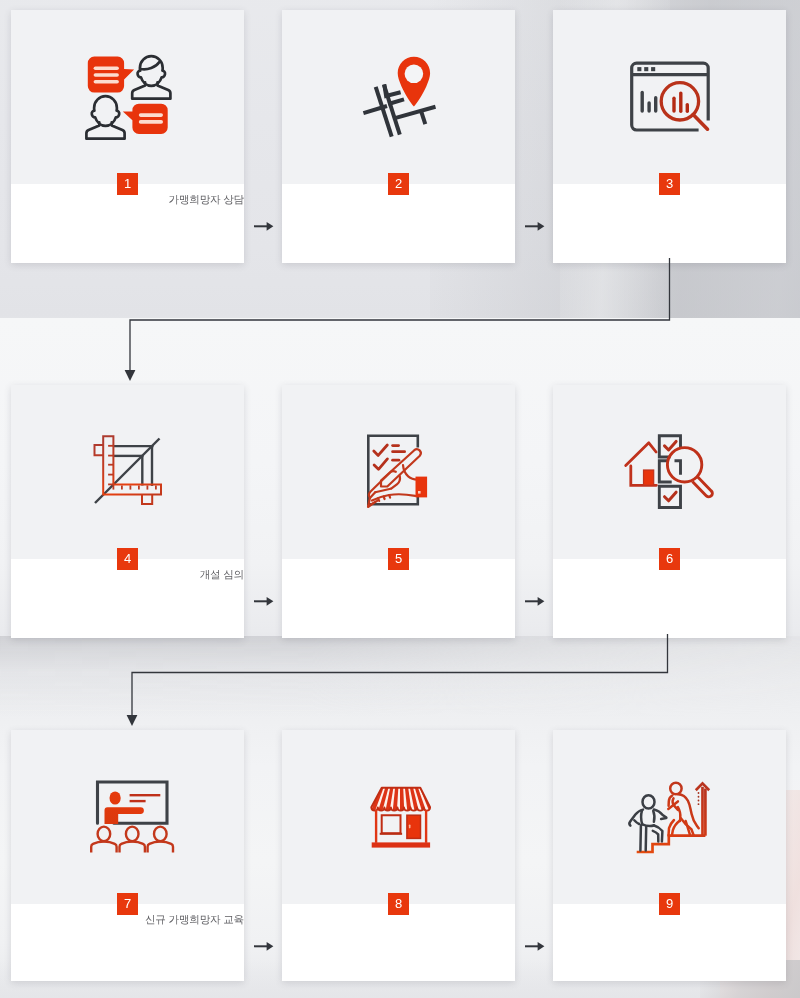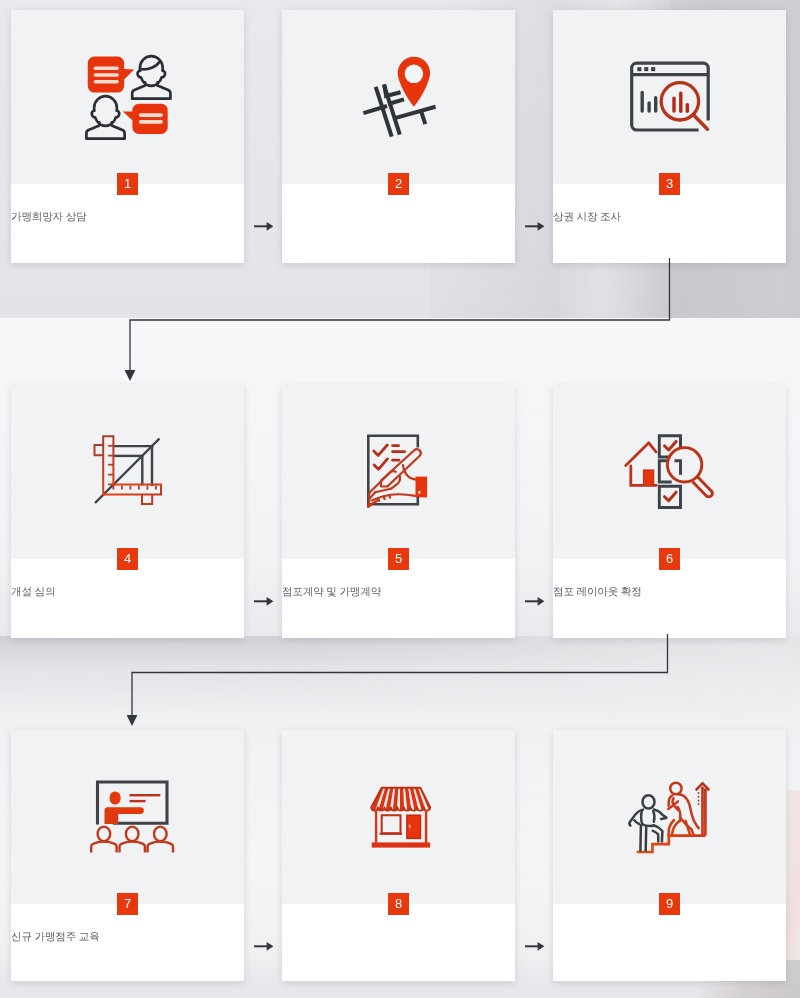--- a/index.html
+++ b/index.html
@@ -36,21 +36,21 @@
   #stage{position:absolute;inset:0;z-index:3;}
 
   .card{position:absolute;width:233px;background:#f1f2f4;
         box-shadow:0 2px 7px rgba(70,70,80,.16);}
   .card .top{position:absolute;left:0;right:0;top:0;height:174px;background:#f1f2f4;}
   .card .bot{position:absolute;left:0;right:0;top:174px;bottom:0;background:#fff;}
   .icon-wrap{position:absolute;left:0;right:0;top:0;height:174px;display:flex;align-items:center;justify-content:center;z-index:2;}
   .icon-wrap svg{display:block;}
   .badge{position:absolute;left:50%;margin-left:-10.5px;top:163px;width:21px;height:21.5px;background:#e8380d;
          color:#fff;font-size:13px;line-height:21.5px;text-align:center;z-index:4;}
-  .label{position:absolute;left:0;right:0;top:200px;text-align:left;font-size:10.6px;color:#5c5c60;
+  .label{position:absolute;left:0;right:0;top:183px;text-align:right;font-size:10.6px;color:#5c5c60;
          letter-spacing:-.2px;z-index:4;}
 
   .harrow{position:absolute;z-index:5;}
   .conn{position:absolute;z-index:5;overflow:visible;}
 </style>
 </head>
 <body>
 
 <div id="backdrop">
   <i id="bgA"></i>
@@ -157,21 +157,20 @@
         <path d="M52.0 49.2 V62.0"></path>
         <path d="M58.8 44.1 V62.3"></path>
         <path d="M65.3 55.6 V62.3"></path>
       </g>
 
       <circle cx="57.9" cy="52.3" r="18.7" fill="none" stroke="#b9321a" stroke-width="3.3"></circle>
       <path d="M71.1 65.6 L85.5 80.2" stroke="#b9321a" stroke-width="3.6" stroke-linecap="round"></path>
     </svg>
   </div>
   <div class="badge">3</div>
-  <div class="label">상권 시장 조사</div>
 </div>
 
 <svg class="conn" style="left:120px;top:258px" width="560" height="130" viewBox="0 0 560 130">
   <path d="M549.5 0 V62 H10 V116" stroke="#33363c" stroke-width="1.3" fill="none"></path>
   <path d="M4.6 112 L10 123 L15.4 112 Z" fill="#33363c"></path>
 </svg>
 
 <div class="card" style="left:11px;top:385px;height:253px">
   <div class="top"></div>
   <div class="bot"></div>
@@ -265,21 +264,20 @@
 
         <path d="M19.0 73.5 l-2.0 9.5 7.4-5.2"></path>
         <path d="M17.3 81.9 l9.3-5.3"></path>
       </g>
 
       <path d="M64.5 52.6 h11.6 v20.8 h-11.6 z" fill="#e8340c"></path>
       <rect x="67.0" y="67.0" width="2.6" height="2.6" fill="#f9cdbd"></rect>
     </svg>
   </div>
   <div class="badge">5</div>
-  <div class="label">점포계약 및 가맹계약</div>
 </div>
 
 <svg class="harrow" style="left:525px;top:595px" width="20" height="12" viewBox="0 0 20 12">
   <path d="M0 6.3 H14.0" stroke="#33363c" stroke-width="2.0" fill="none"></path>
   <path d="M12.6 1.9 L19.4 6.3 L12.6 10.7 Z" fill="#33363c"></path>
 </svg>
 
 <div class="card" style="left:553px;top:385px;height:253px">
   <div class="top"></div>
   <div class="bot"></div>
@@ -298,21 +296,20 @@
       <g fill="none" stroke="#b5311c" stroke-width="3" stroke-linecap="round" stroke-linejoin="round">
         <path d="M42.5 21.9 L46.6 26.0 L54.1 17.4"></path>
         <path d="M42.5 72.7 L46.6 76.8 L54.1 68.2"></path>
       </g>
 
       <circle cx="62.6" cy="40.8" r="17.2" fill="none" stroke="#bf3119" stroke-width="2.9"></circle>
       <path d="M75.3 52.4 L89.3 66.9 a3.5 3.5 0 0 1 -4.9 5.0 L70.4 57.4" fill="none" stroke="#bf3119" stroke-width="2.9" stroke-linejoin="round"></path>
     </svg>
   </div>
   <div class="badge">6</div>
-  <div class="label">점포 레이아웃 확정</div>
 </div>
 
 <svg class="conn" style="left:122px;top:632px" width="560" height="100" viewBox="0 0 560 100">
   <path d="M545.5 2 V40.5 H10 V87" stroke="#33363c" stroke-width="1.3" fill="none"></path>
   <path d="M4.6 83 L10 94 L15.4 83 Z" fill="#33363c"></path>
 </svg>
 
 <div class="card" style="left:11px;top:730px;height:251px">
   <div class="top"></div>
   <div class="bot"></div>
@@ -339,21 +336,21 @@
         <ellipse cx="23.9" cy="64.9" rx="6.3" ry="7.3"></ellipse>
         <path d="M11.2 83.6 V77.7 c0-1.2 .7-2.3 1.8-2.8 3.2-1.6 7.0-2.4 10.9-2.4 3.9 0 7.7 .8 10.9 2.4 1.1 .5 1.8 1.6 1.8 2.8 V83.6"></path>
         <ellipse cx="52.2" cy="64.9" rx="6.3" ry="7.3"></ellipse>
         <path d="M39.5 83.6 V77.7 c0-1.2 .7-2.3 1.8-2.8 3.2-1.6 7.0-2.4 10.9-2.4 3.9 0 7.7 .8 10.9 2.4 1.1 .5 1.8 1.6 1.8 2.8 V83.6"></path>
         <ellipse cx="80.3" cy="64.9" rx="6.3" ry="7.3"></ellipse>
         <path d="M67.6 83.6 V77.7 c0-1.2 .7-2.3 1.8-2.8 3.2-1.6 7.0-2.4 10.9-2.4 3.9 0 7.7 .8 10.9 2.4 1.1 .5 1.8 1.6 1.8 2.8 V83.6"></path>
       </g>
     </svg>
   </div>
   <div class="badge">7</div>
-  <div class="label">신규 가맹점주 교육</div>
+  <div class="label">신규 가맹희망자 교육</div>
 </div>
 
 <svg class="harrow" style="left:254px;top:940px" width="20" height="12" viewBox="0 0 20 12">
   <path d="M0 6.3 H14.0" stroke="#33363c" stroke-width="2.0" fill="none"></path>
   <path d="M12.6 1.9 L19.4 6.3 L12.6 10.7 Z" fill="#33363c"></path>
 </svg>
 
 <div class="card" style="left:282px;top:730px;height:251px">
   <div class="top"></div>
   <div class="bot"></div>

